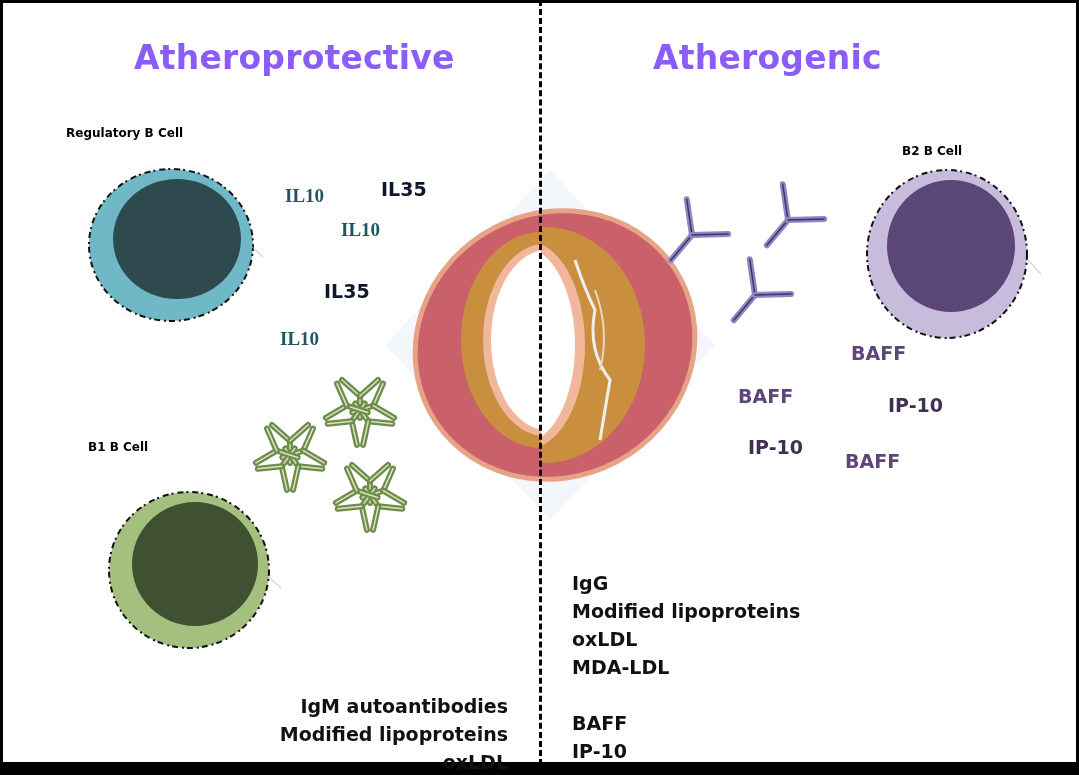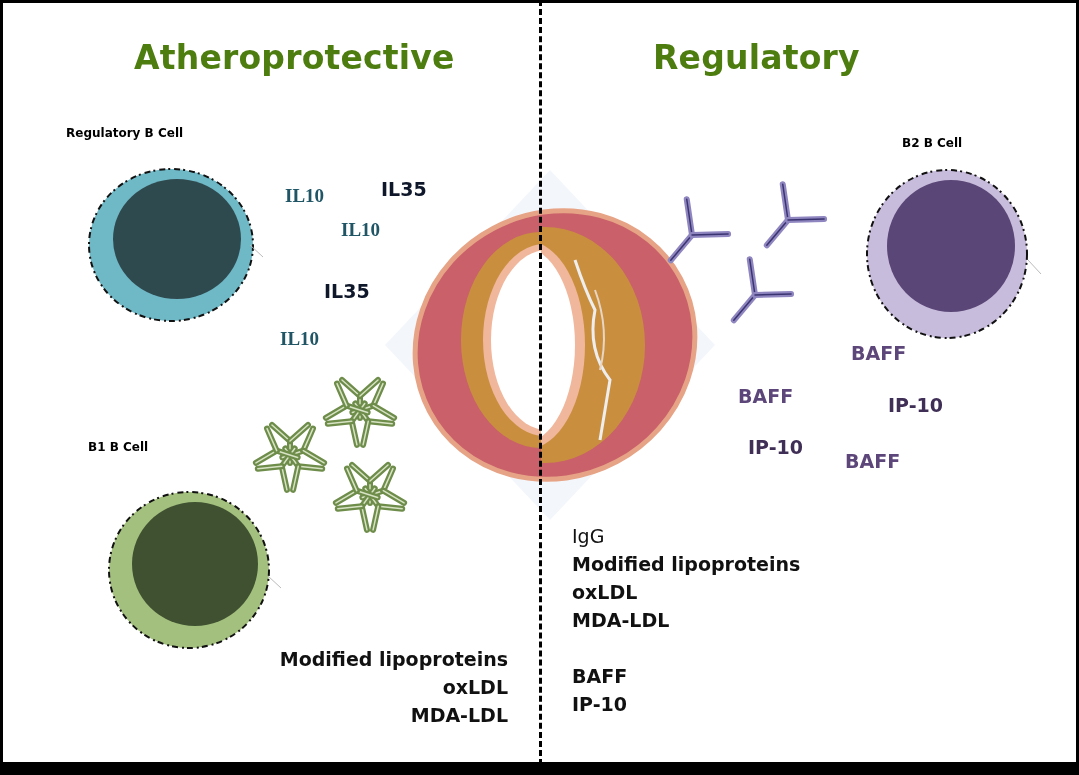--- a/index.html
+++ b/index.html
@@ -1,48 +1,48 @@
 <!DOCTYPE html>
 <html><head>
 <meta charset="utf-8">
 <style>
   html, body { margin: 0; padding: 0; background: #ffffff; }
   body { width: 1079px; height: 775px; overflow: hidden; position: relative; font-family: "DejaVu Sans", sans-serif; }
   #frame { position: absolute; left: 0; top: 0; width: 1079px; height: 775px; box-sizing: border-box; border: 3px solid #000; border-bottom-width: 13px; background: #fff; }
   #divider { position: absolute; left: 539px; top: 0; width: 0; height: 765px; border-left: 3px dashed #000; }
-  .title { position: absolute; top: 38px; font-weight: bold; font-size: 33px; color: #4d7c0f; letter-spacing: 0.2px; }
+  .title { position: absolute; top: 38px; font-weight: bold; font-size: 33px; color: #8b5cf6; letter-spacing: 0.2px; }
   .cell-label { position: absolute; font-weight: bold; font-size: 12px; color: #000; }
   .cyt { position: absolute; font-weight: bold; font-size: 19px; }
   .il10 { color: #1f5565; font-family: Liberation Serif, serif; }
   .il35 { color: #0f172a; }
   .baff { color: #5d4679; }
   .ip10 { color: #3f2e55; }
   .textblock { position: absolute; font-family: "DejaVu Sans", sans-serif; font-size: 19px; line-height: 28px; color: #111; }
-  .textblock .hd { font-weight: normal; }
+  .textblock .hd { font-weight: bold; margin-top: 47px; }
   .textblock .ln { font-weight: bold; }
   .tb-left { right: 571px; top: 645px; text-align: right; }
   .tb-right { left: 572px; top: 522px; text-align: left; }
   .tb-gap { height: 28px; }
   svg.abs { position: absolute; overflow: visible; }
 </style>
 </head>
 <body>
 
 <div id="frame"></div>
 
 <svg class="abs" style="left:380px;top:160px" width="340" height="370">
   <polygon points="170,10 335,185 170,360 5,185" fill="#f3f6fa"></polygon>
 </svg>
 
 <div class="title" style="left:134px">Atheroprotective</div>
-<div class="title" style="left:653px">Regulatory</div>
+<div class="title" style="left:653px">Atherogenic</div>
 
 <div class="cell-label" style="left:66px;top:126px">Regulatory B Cell</div>
 <div class="cell-label" style="left:88px;top:440px">B1 B Cell</div>
-<div class="cell-label" style="left:902px;top:136px">B2 B Cell</div>
+<div class="cell-label" style="left:902px;top:144px">B2 B Cell</div>
 
 <svg class="abs" style="left:85px;top:165px" width="175" height="160">
   <ellipse cx="86" cy="80" rx="82" ry="76" fill="#6fb8c6" stroke="#111" stroke-width="2" stroke-dasharray="6 3 2 4"></ellipse>
   <ellipse cx="92" cy="74" rx="64" ry="60" fill="#2f4a4f"></ellipse>
   <line x1="165" y1="80" x2="178" y2="92" stroke="#bbb" stroke-width="1"></line>
 </svg>
 <svg class="abs" style="left:105px;top:488px" width="175" height="165">
   <ellipse cx="84" cy="82" rx="80" ry="78" fill="#a4c07e" stroke="#111" stroke-width="2" stroke-dasharray="6 3 2 4"></ellipse>
   <ellipse cx="90" cy="76" rx="63" ry="62" fill="#3f5131"></ellipse>
   <line x1="163" y1="88" x2="176" y2="100" stroke="#bbb" stroke-width="1"></line>
@@ -238,20 +238,21 @@
       <line x1="0" y1="0" x2="0" y2="33" stroke="#8f86c0" stroke-width="6" stroke-linecap="round"></line>
       <line x1="0" y1="0" x2="0" y2="33" stroke="#3a3470" stroke-width="1.5" stroke-linecap="round"></line>
       <line x1="0" y1="0" x2="-27" y2="-24" stroke="#8f86c0" stroke-width="6" stroke-linecap="round"></line>
       <line x1="0" y1="0" x2="-27" y2="-24" stroke="#3a3470" stroke-width="1.5" stroke-linecap="round"></line>
       <line x1="0" y1="0" x2="27" y2="-24" stroke="#8f86c0" stroke-width="6" stroke-linecap="round"></line>
       <line x1="0" y1="0" x2="27" y2="-24" stroke="#3a3470" stroke-width="1.5" stroke-linecap="round"></line>
     </g>
   </svg>
 
 <div class="textblock tb-left">
+  <div class="hd">IgM autoantibodies</div>
   <div class="ln">Modified lipoproteins</div>
   <div class="ln">oxLDL</div>
   <div class="ln">MDA-LDL</div>
 </div>
 
 <div class="textblock tb-right">
   <div class="hd">IgG</div>
   <div class="ln">Modified lipoproteins</div>
   <div class="ln">oxLDL</div>
   <div class="ln">MDA-LDL</div>

